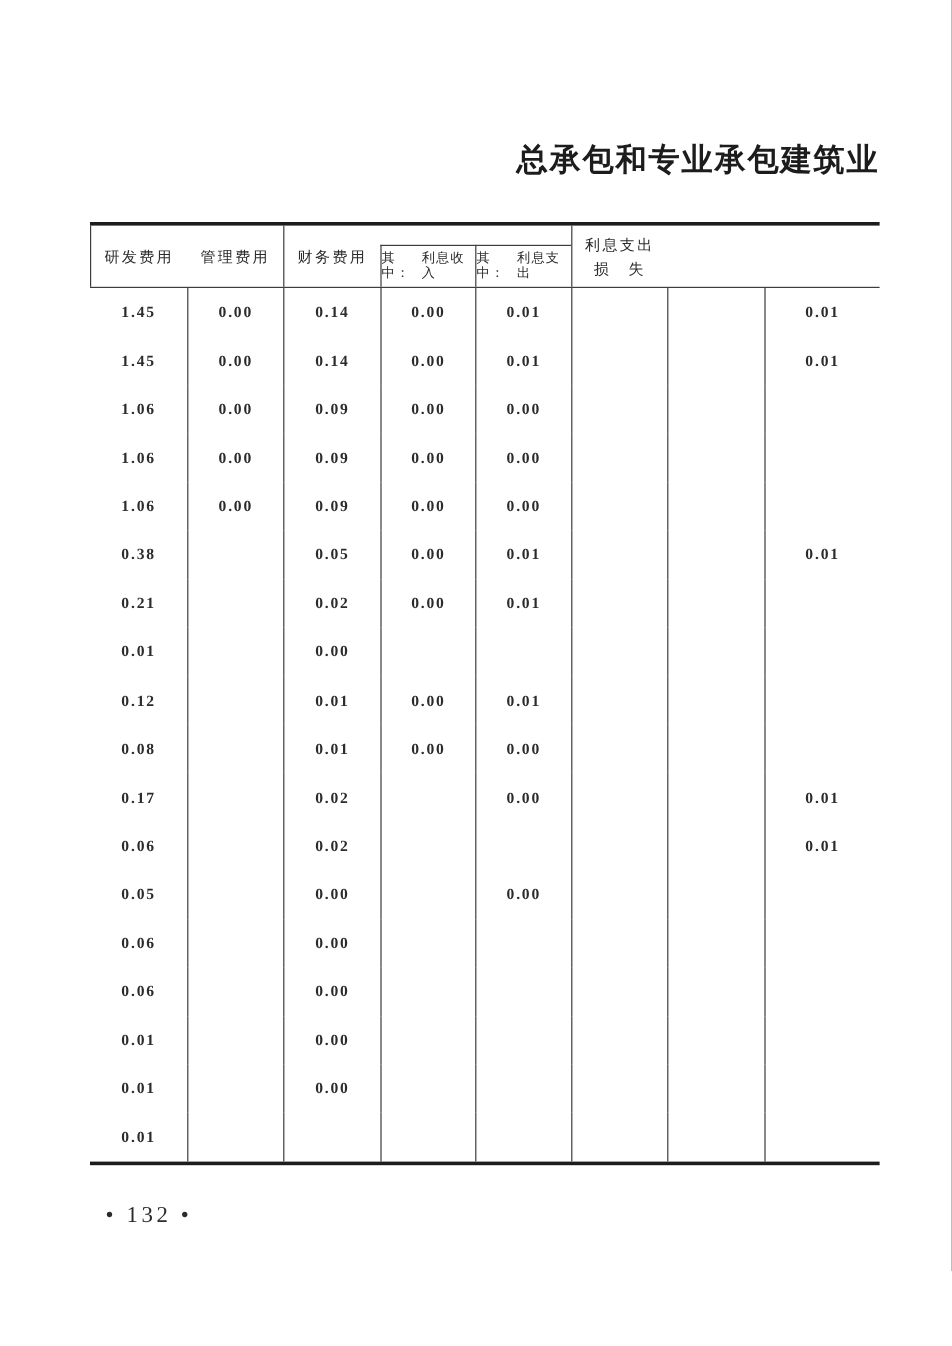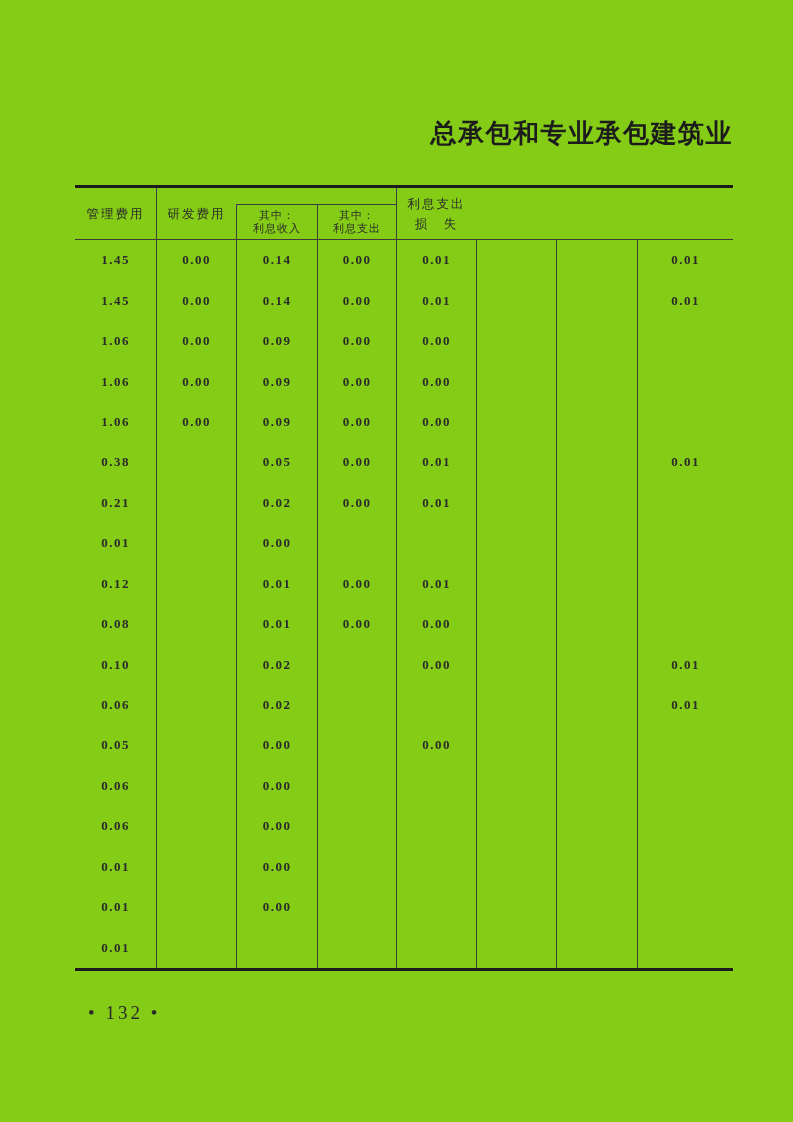--- a/index.html
+++ b/index.html
@@ -1,21 +1,21 @@
 <!DOCTYPE html>
 <html><head>
 <meta charset="utf-8">
 <style>
   * { margin: 0; padding: 0; box-sizing: border-box; }
   html, body { background: #888; }
   .page {
     position: relative;
     width: 793px;
     height: 1122px;
-    background: #84cc16;
+    background: #ffffff;
     margin: 0 auto;
     overflow: hidden;
     font-family: "Liberation Serif", "DejaVu Serif", serif;
     color: #2b2b2b;
   }
   .page-title {
     position: absolute;
     top: 116px;
     right: 60px;
     font-size: 26px;
@@ -49,21 +49,21 @@
     color: #2b2b2b;
   }
   .hcell.bl { border-left: 1px solid #3d3d3d; }
   .subbox {
     position: absolute;
     left: 0; right: 0; bottom: 0;
     height: 35px;
     border-top: 1px solid #3d3d3d;
     border-left: 1px solid #3d3d3d;
     display: flex;
-    flex-direction: column;
+    flex-direction: row;
     align-items: center;
     justify-content: center;
     font-size: 11px;
     letter-spacing: 1px;
     line-height: 13.5px;
   }
   .tbody {
     display: flex;
     flex-direction: column;
     height: 731px;
@@ -96,25 +96,28 @@
 </head>
 <body>
 
 <div class="page">
 
   <div class="page-title">总承包和专业承包建筑业</div>
 
   <div class="yb-table">
 
     <div class="thead">
+      <div class="hcell bl">
+        <span>研发费用</span>
+      </div>
       <div class="hcell">
         <span>管理费用</span>
       </div>
       <div class="hcell bl">
-        <span>研发费用</span>
+        <span>财务费用</span>
       </div>
       <div class="hcell">
         <div class="subbox">
           <span>其中：</span>
           <span>利息收入</span>
         </div>
       </div>
       <div class="hcell">
         <div class="subbox">
           <span>其中：</span>
@@ -222,21 +225,21 @@
           <div class="tcell">0.08</div>
           <div class="tcell bl"></div>
           <div class="tcell bl">0.01</div>
           <div class="tcell bl">0.00</div>
           <div class="tcell bl">0.00</div>
           <div class="tcell bl"></div>
           <div class="tcell bl"></div>
           <div class="tcell bl"></div>
         </div>
         <div class="trow">
-          <div class="tcell">0.10</div>
+          <div class="tcell">0.17</div>
           <div class="tcell bl"></div>
           <div class="tcell bl">0.02</div>
           <div class="tcell bl"></div>
           <div class="tcell bl">0.00</div>
           <div class="tcell bl"></div>
           <div class="tcell bl"></div>
           <div class="tcell bl">0.01</div>
         </div>
         <div class="trow">
           <div class="tcell">0.06</div>

